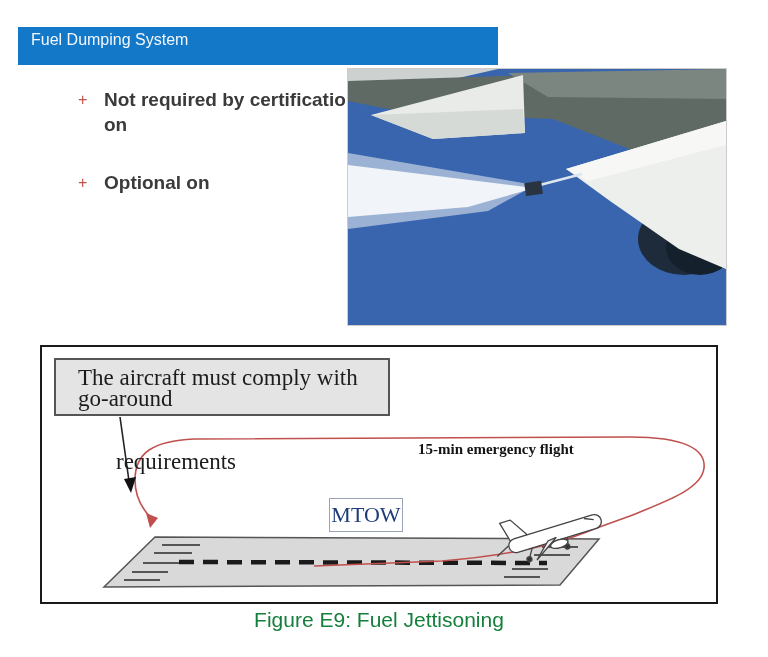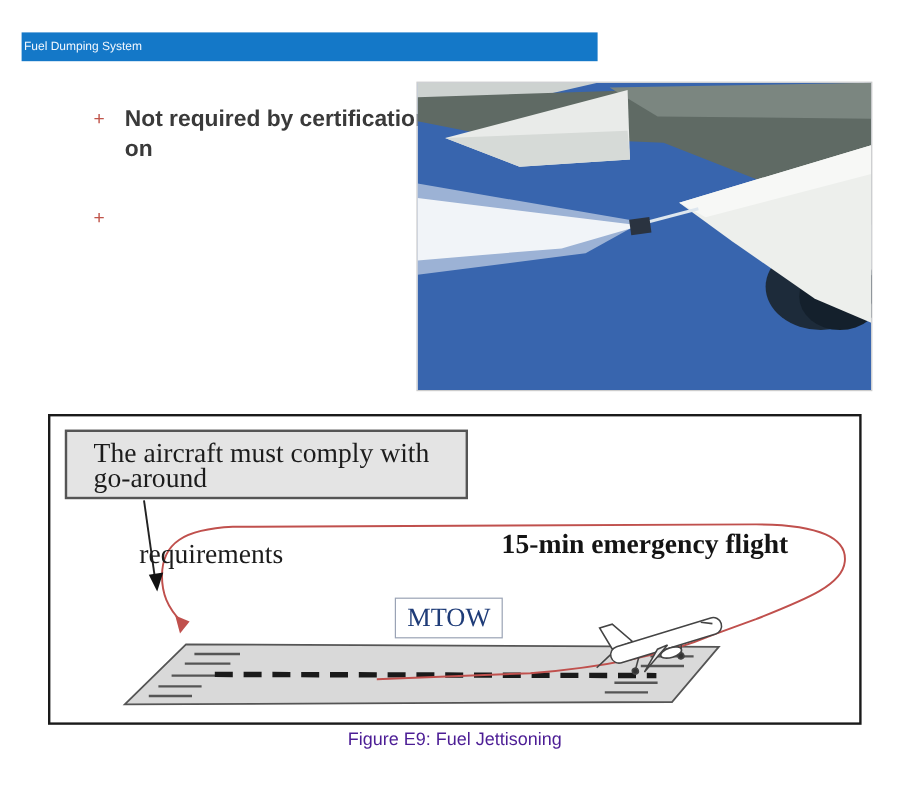--- a/index.html
+++ b/index.html
@@ -1,22 +1,22 @@
 <!DOCTYPE html>
 <html style="--header_bg: #1478c8; --accent_red: #c0544a; --path_red: #c0504d; --mtow_blue: #1f3c78; --runway_gray: #d9d9d9; --callout_gray: #e4e4e4;"><head>
 <meta charset="utf-8">
 <style>
   html,body{margin:0;padding:0;background:#ffffff;}
   #page{position:relative;width:768px;height:657px;background:#ffffff;overflow:hidden;
         font-family:"Liberation Sans",sans-serif;color:#333;}
 
   
-  .header-bar{position:absolute;left:18px;top:27px;width:480px;height:24px;
-    background:var(--header_bg,#1478c8);color:#f2f7fd;font-size:10px;line-height:26px;
-    padding-left:2px;box-sizing:border-box;}
+  .header-bar{position:absolute;left:18px;top:27px;width:480px;height:38px;
+    background:var(--header_bg,#1478c8);color:#f2f7fd;font-size:16px;line-height:26px;
+    padding-left:13px;box-sizing:border-box;}
 
   
   .bullets{position:absolute;left:78px;top:87px;width:290px;}
   .bullet{display:flex;margin-bottom:33px;}
   .bullet .marker{color:var(--accent_red,#c0544a);font-size:16px;width:26px;flex:0 0 26px;
     line-height:25px;}
   .bullet .lines{font-size:19px;line-height:25px;color:#3a3a3a;font-weight:bold;}
 
   
   .photo{position:absolute;left:347px;top:68px;width:378px;height:256px;
@@ -28,50 +28,51 @@
     border:2px solid #1a1a1a;box-sizing:border-box;background:#fff;}
   .diagram svg{position:absolute;left:0;top:0;}
 
   .callout{position:absolute;left:12px;top:11px;width:336px;height:58px;
     background:#e4e4e4;border:2px solid #555;box-sizing:border-box;
     font-family:"Liberation Serif",serif;font-size:23px;color:#1c1c1c;
     padding:7px 0 0 22px;line-height:21px;}
   .callout .indent{padding-left:38px;margin-top:42px;}
 
   .flight-label{position:absolute;left:376px;top:94px;width:260px;
-    font-family:"Liberation Serif",serif;font-weight:bold;font-size:23px;color:#141414;}
+    font-family:"Liberation Serif",serif;font-weight:bold;font-size:15px;color:#141414;}
 
-  .mtow-box{position:absolute;left:287px;top:151px;width:90px;height:34px;
+  .mtow-box{position:absolute;left:287px;top:151px;width:74px;height:34px;
     background:#fff;border:1px solid #9aa3b5;box-sizing:border-box;
     font-family:"Liberation Serif",serif;font-size:22px;color:var(--mtow_blue,#1f3c78);
     text-align:center;line-height:32px;}
 
   
   .caption{position:absolute;left:40px;top:608px;width:678px;text-align:center;
-    font-size:15px;color:#4c1d95;}
+    font-size:21px;color:#15803d;}
 </style>
 </head>
 <body>
 
 <div id="page">
 
   <div class="header-bar">
     <span>Fuel Dumping System</span>
   </div>
 
   <div class="bullets">
     <div class="bullet">
       <span class="marker">+</span>
       <div class="lines">
         <div>Not required by certification on</div>
       </div>
     </div>
     <div class="bullet">
       <span class="marker">+</span>
       <div class="lines">
+        <div>Optional on</div>
       </div>
     </div>
   </div>
 
   <div class="photo">
     <svg width="378" height="256" viewBox="0 0 378 256">
 
       <rect x="0" y="0" width="378" height="256" fill="#3865ae"></rect>
 
       <polygon points="0,0 150,0 62,20 0,16" fill="#cdd2d0"></polygon>

